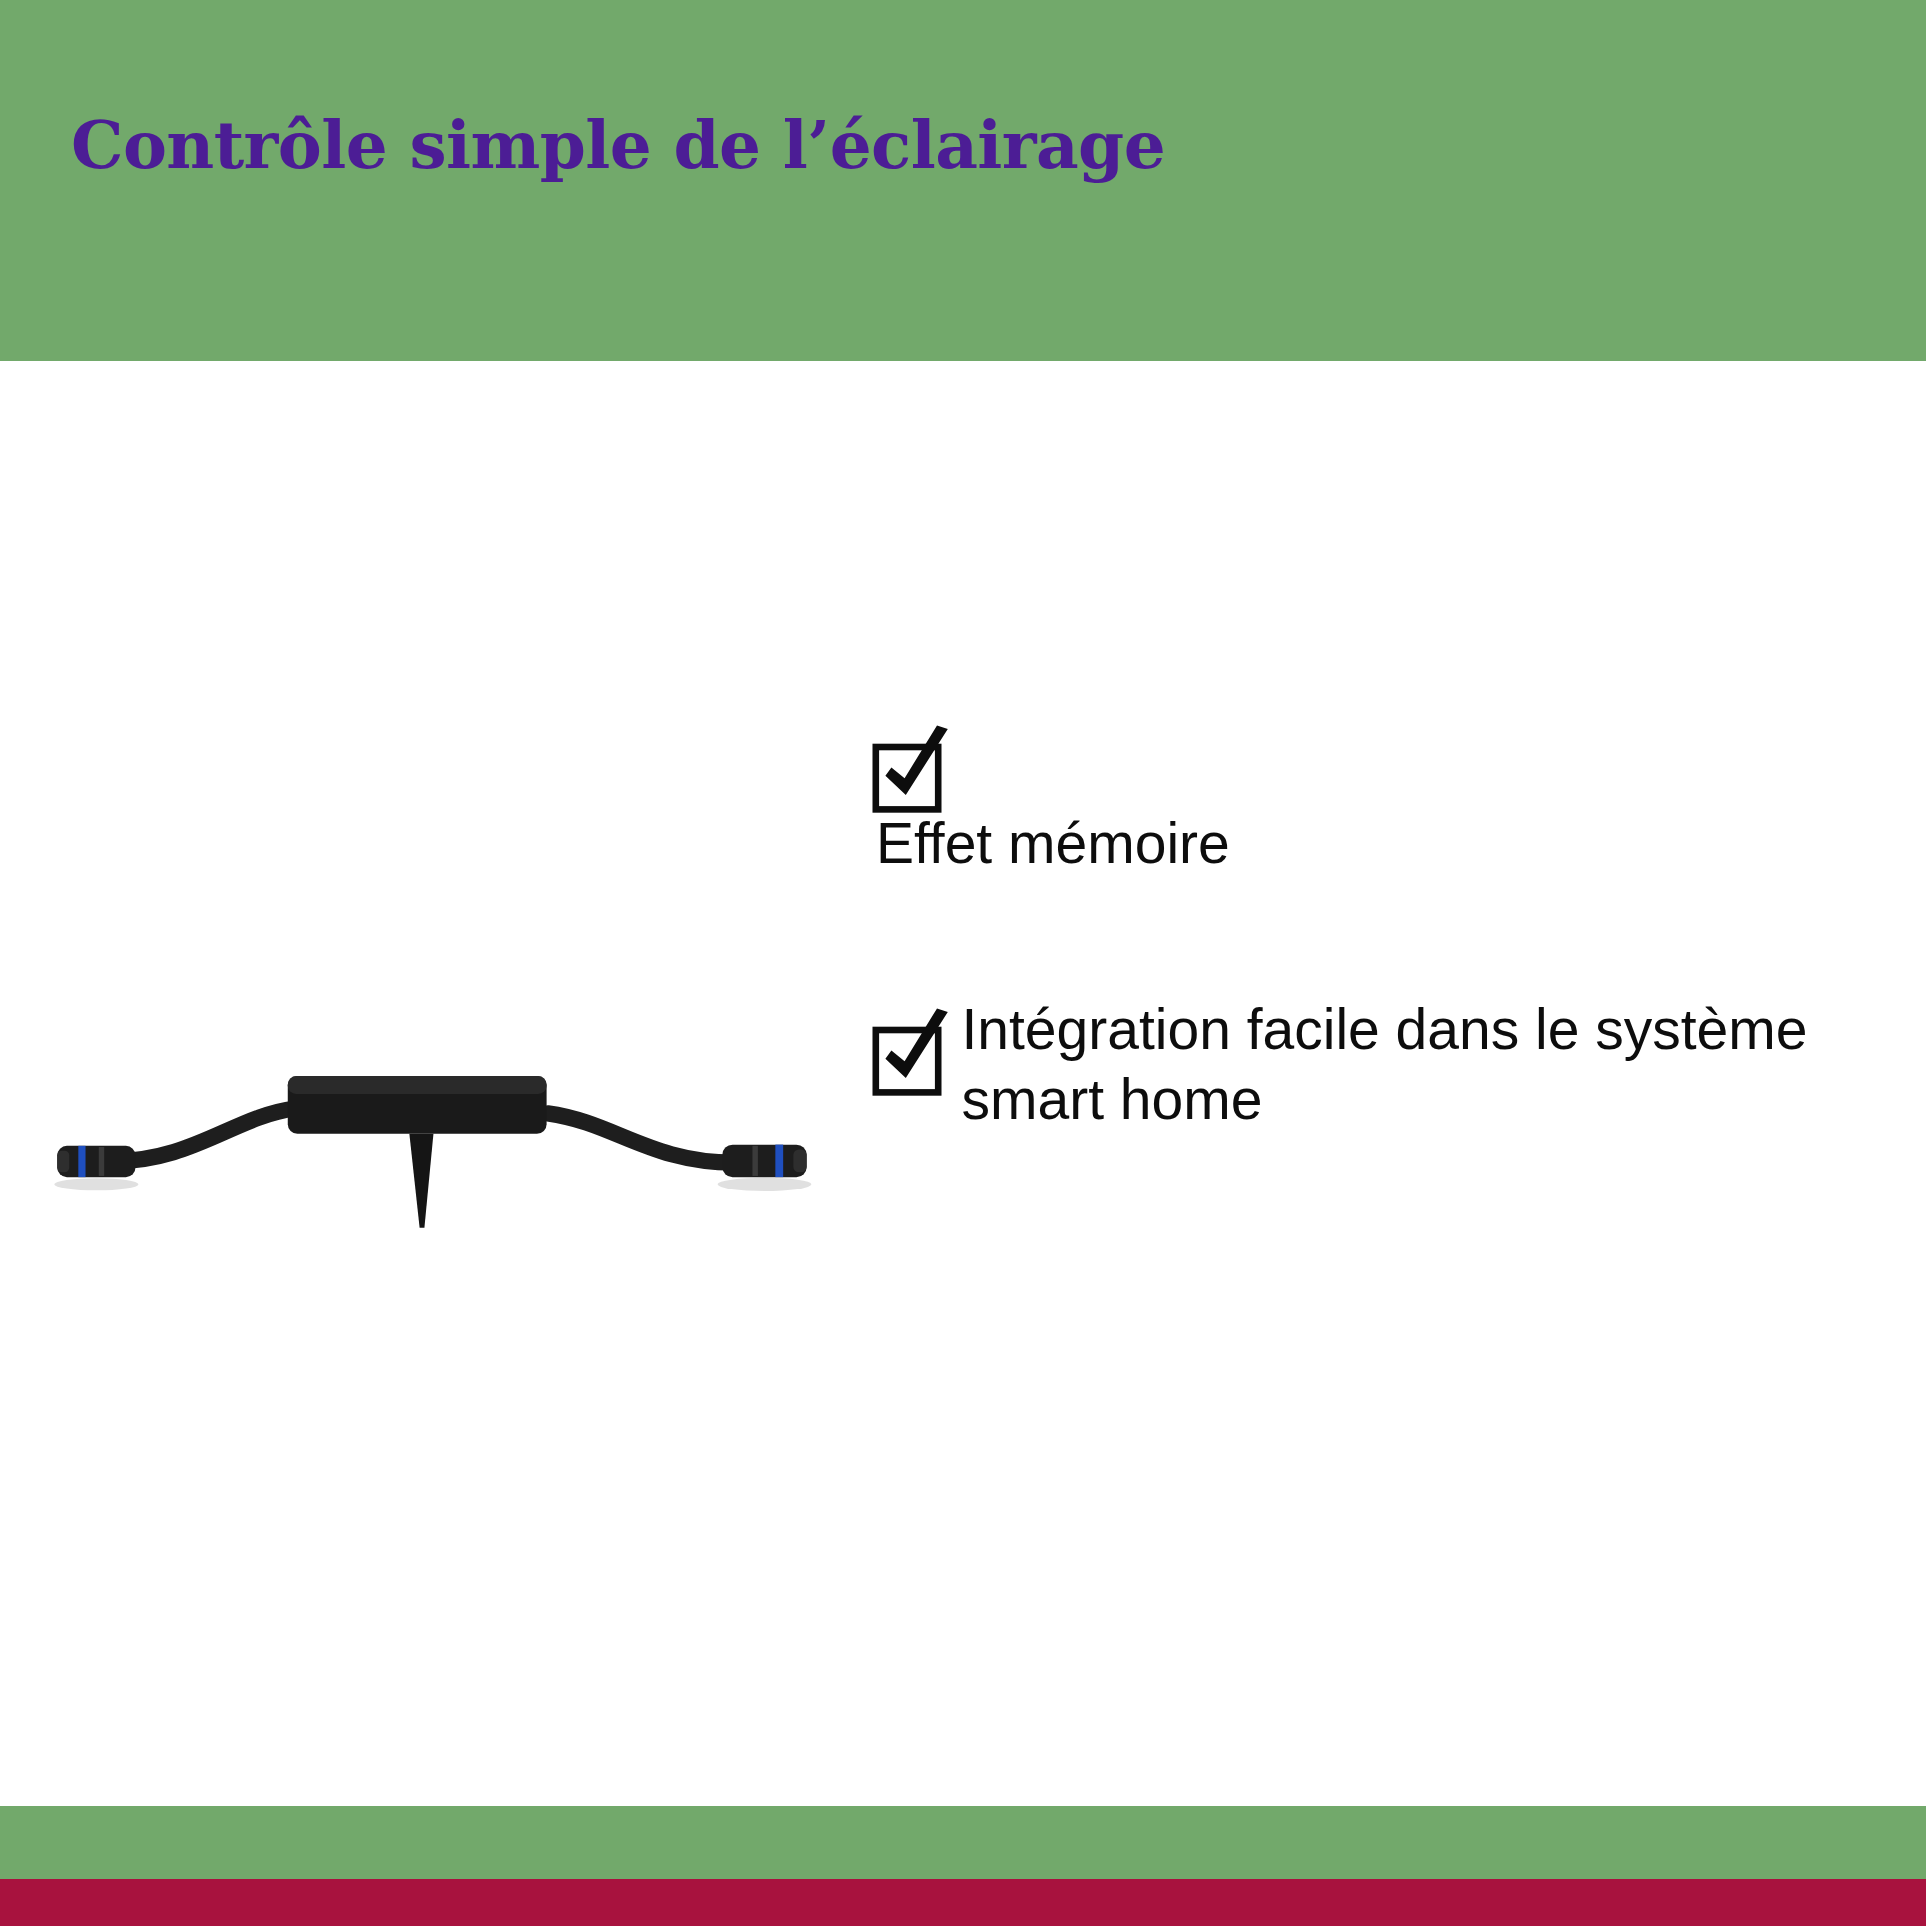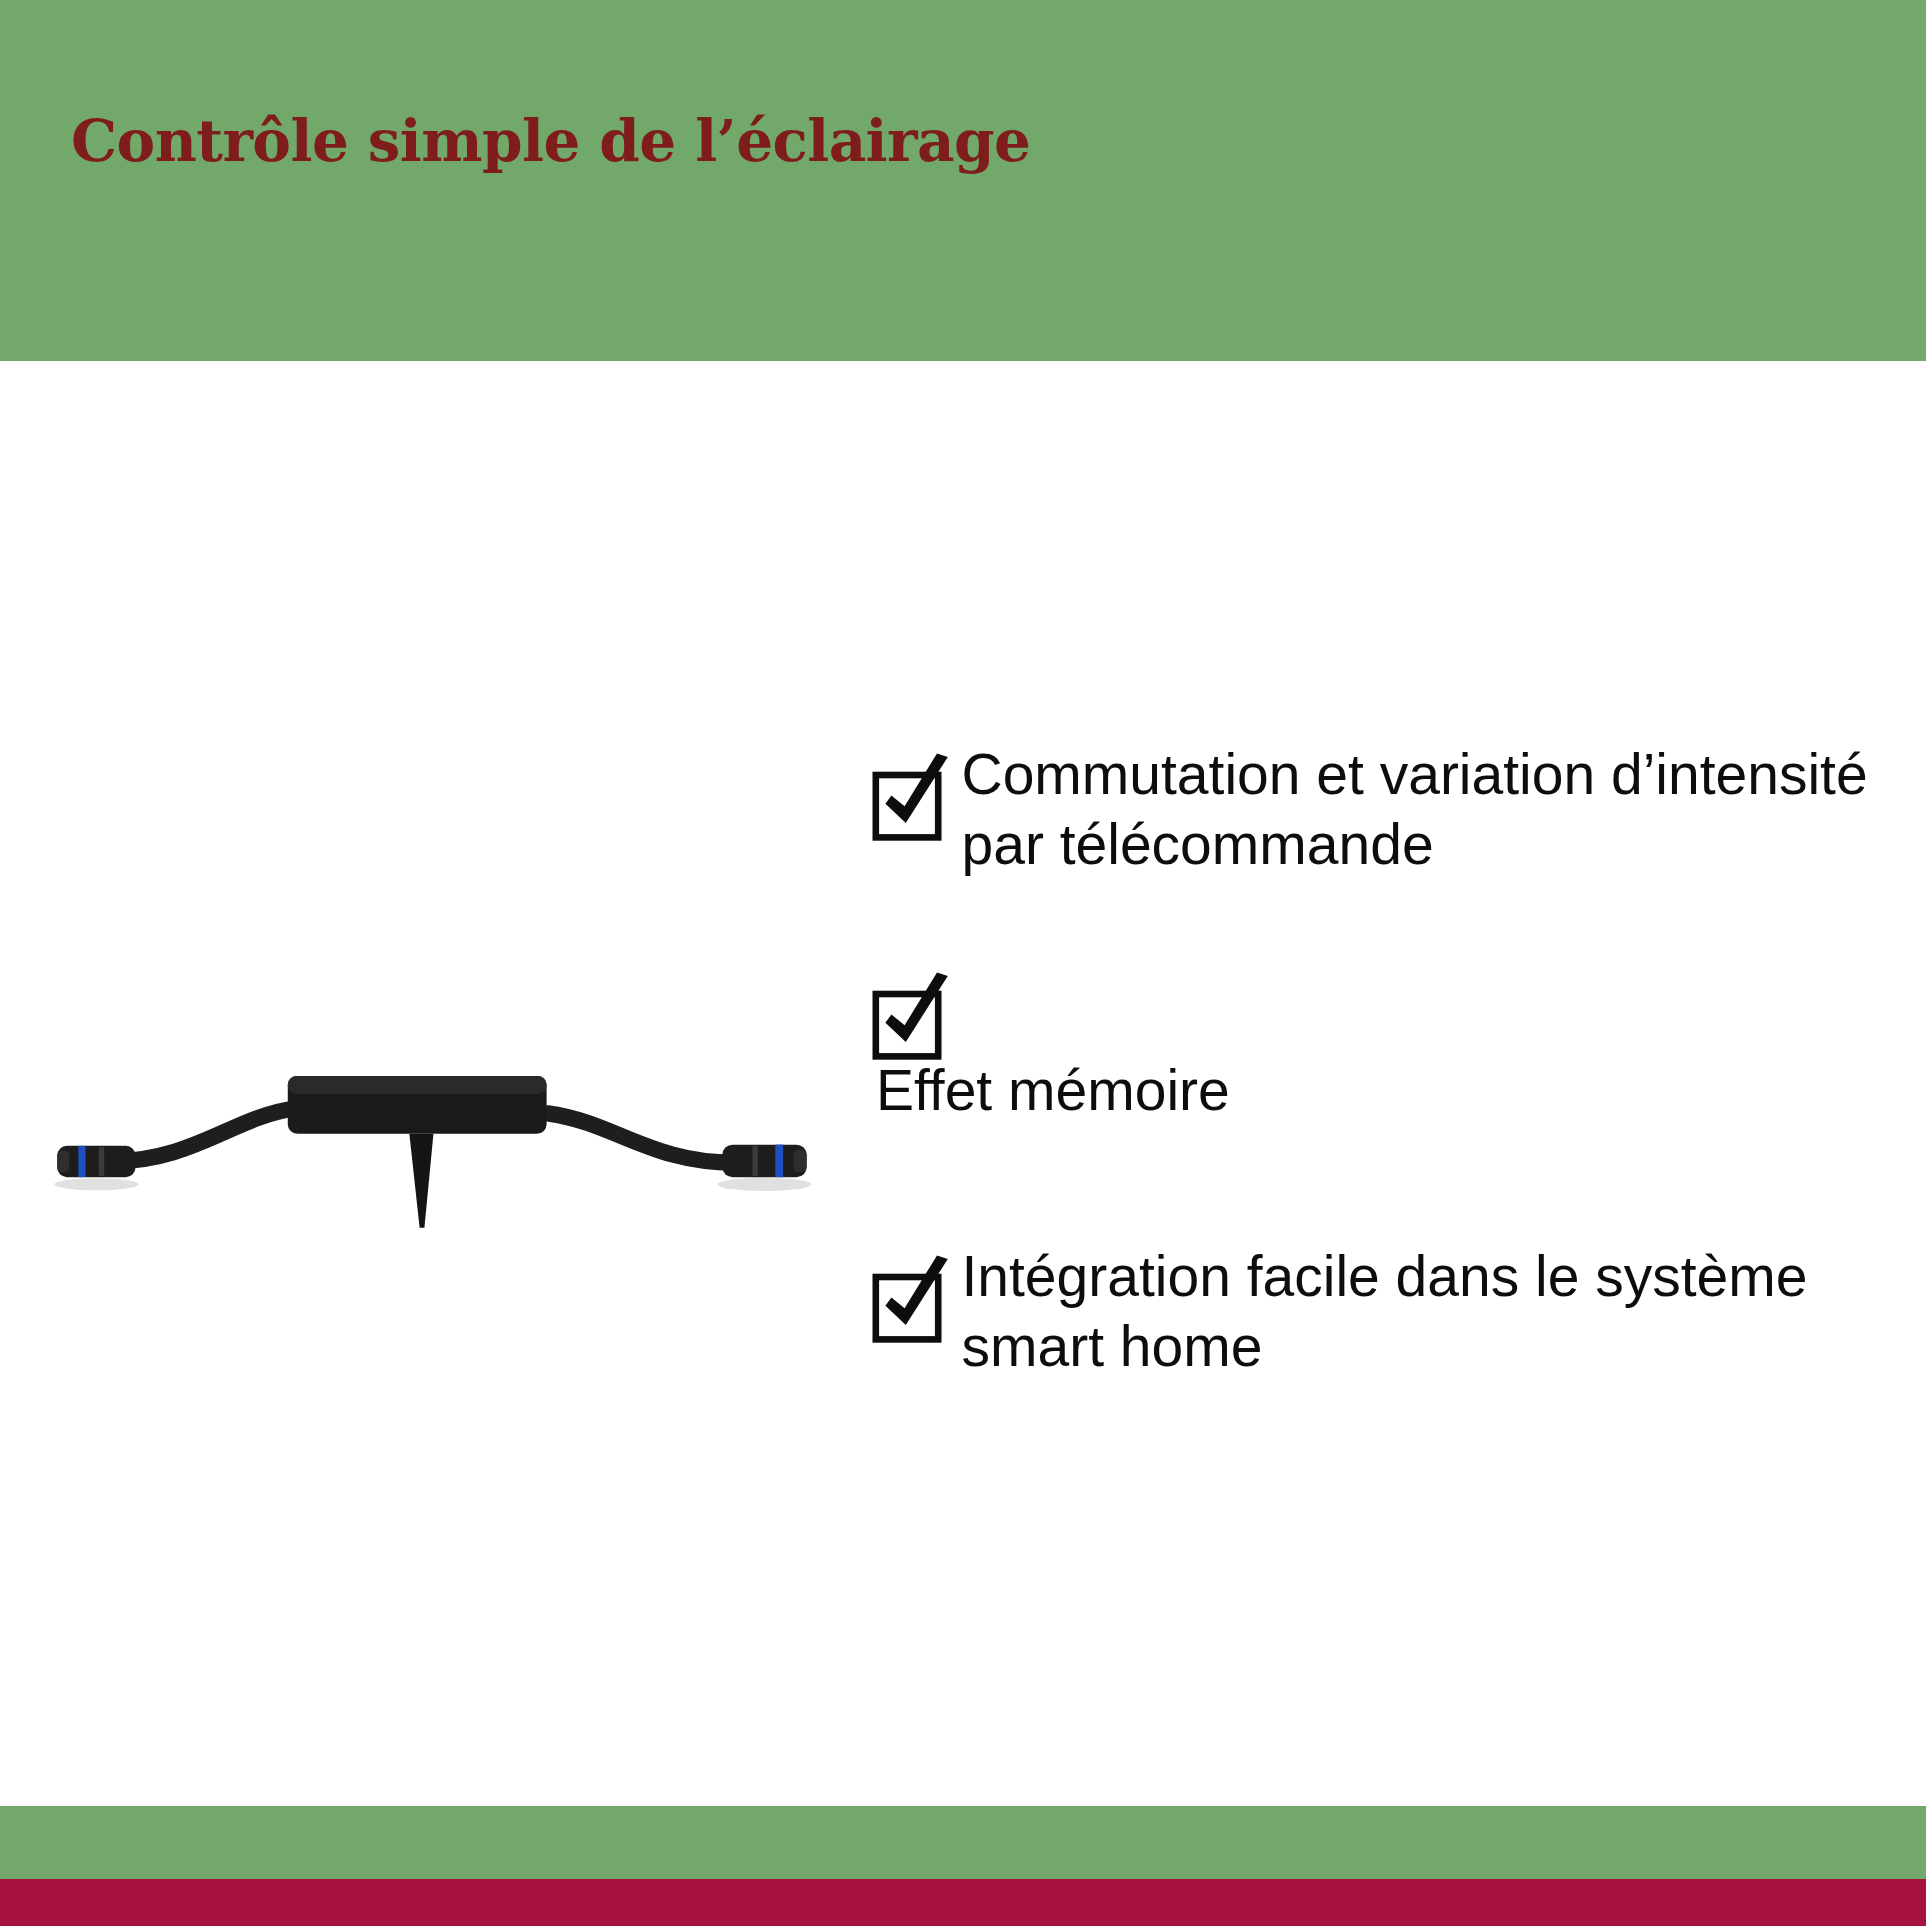--- a/index.html
+++ b/index.html
@@ -30,23 +30,23 @@
     height: 361px;
     background: #72a96b;
     box-sizing: border-box;
   }
   .header-title {
     position: absolute;
     left: 71px;
     top: 112px;
     font-family: "DejaVu Serif", serif;
     font-weight: bold;
-    font-size: 58px;
+    font-size: 66px;
     line-height: 1.0;
-    color: #7f1d1d;
+    color: #4c1d95;
     letter-spacing: -0.6px;
     white-space: nowrap;
   }
 
   
   .footer-green {
     position: absolute;
     left: 0;
     bottom: 47px;
     width: 1926px;
@@ -156,29 +156,20 @@
         <rect x="1258" y="230" width="22" height="38" rx="9" fill="#2e2e2e"></rect>
         <rect x="1228" y="222" width="13" height="54" fill="#1f4fbf"></rect>
         <rect x="1190" y="224" width="9" height="50" fill="#3b3b3b"></rect>
         <ellipse cx="1210" cy="288" rx="78" ry="11" fill="#000" opacity="0.12"></ellipse>
       </g>
     </svg>
   </div>
 
   <div class="features">
 
-    <div class="feature-row" id="feature-0">
-      <span class="checkbox">
-        <svg viewBox="0 0 140 150" xmlns="http://www.w3.org/2000/svg">
-          <rect x="8" y="40" width="104" height="104" fill="none" stroke="#0d0d0d" stroke-width="11"></rect>
-          <path d="M 24 88 L 58 120 L 128 10 L 110 4 L 56 92 L 34 74 Z" fill="#0d0d0d"></path>
-        </svg>
-      </span>
-      <span class="feature-text">Commutation et variation d’intensité par télécommande</span>
-    </div>
 
     <div class="feature-row single" id="feature-1">
       <span class="checkbox">
         <svg viewBox="0 0 140 150" xmlns="http://www.w3.org/2000/svg">
           <rect x="8" y="40" width="104" height="104" fill="none" stroke="#0d0d0d" stroke-width="11"></rect>
           <path d="M 24 88 L 58 120 L 128 10 L 110 4 L 56 92 L 34 74 Z" fill="#0d0d0d"></path>
         </svg>
       </span>
       <span class="feature-text">Effet mémoire</span>
     </div>

